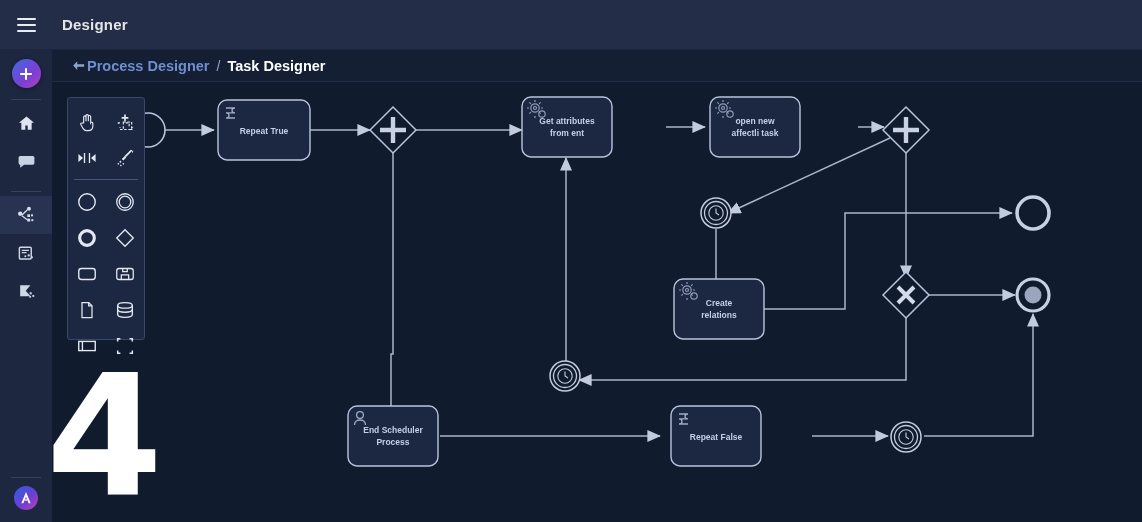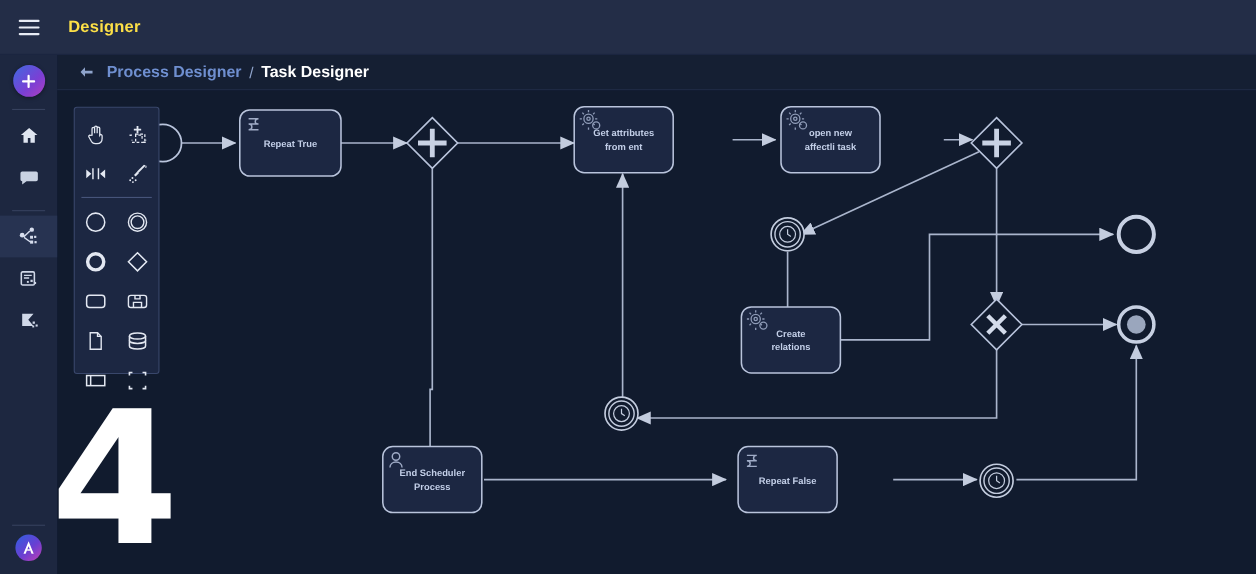--- a/index.html
+++ b/index.html
@@ -17,21 +17,21 @@
     position: absolute; left: 0; top: 0; width: 1142px; height: 50px;
     background: #232d47; display: flex; align-items: center;
     border-bottom: 1px solid #1b2540; z-index: 40;
   }
   #hamburger {
     width: 52px; height: 50px; display: flex; flex-direction: column;
     align-items: center; justify-content: center; gap: 4px; cursor: pointer;
   }
   #hamburger span { display: block; width: 19px; height: 2px; background: #e8ecf5; border-radius: 1px; }
   #app-title {
-    color: #fde047; font-size: 15px; font-weight: bold; letter-spacing: .2px;
+    color: #e5e5e5; font-size: 15px; font-weight: bold; letter-spacing: .2px;
     margin-left: 10px;
   }
 
   
   #rail {
     position: absolute; left: 0; top: 50px; width: 52px; height: 472px;
     background: #1d2740; display: flex; flex-direction: column; align-items: center;
     z-index: 35;
   }
   #add-fab {
@@ -59,21 +59,21 @@
   }
 
   
   #crumbbar {
     position: absolute; left: 52px; top: 50px; width: 1090px; height: 32px;
     background: #151f33; display: flex; align-items: center; z-index: 30;
     border-bottom: 1px solid #202b45;
   }
   #back-arrow { margin-left: 18px; cursor: pointer; display: flex; align-items: center; }
   .crumb-link {
-    color: #6f8fd0; font-size: 14.5px; font-weight: bold; margin-left: 10px; cursor: pointer;
+    color: #6f8fd0; font-size: 14.5px; font-weight: bold; cursor: pointer;
   }
   .crumb-sep { color: #8fa4cc; font-size: 14px; margin: 0 7px; }
   .crumb-current { color: #ffffff; font-size: 14.5px; font-weight: bold; }
 
   
   #canvas {
     position: absolute; left: 52px; top: 82px; width: 1090px; height: 440px;
     background: #111b2e; overflow: hidden;
   }
   #canvas svg { position: absolute; left: 0; top: 0; }

